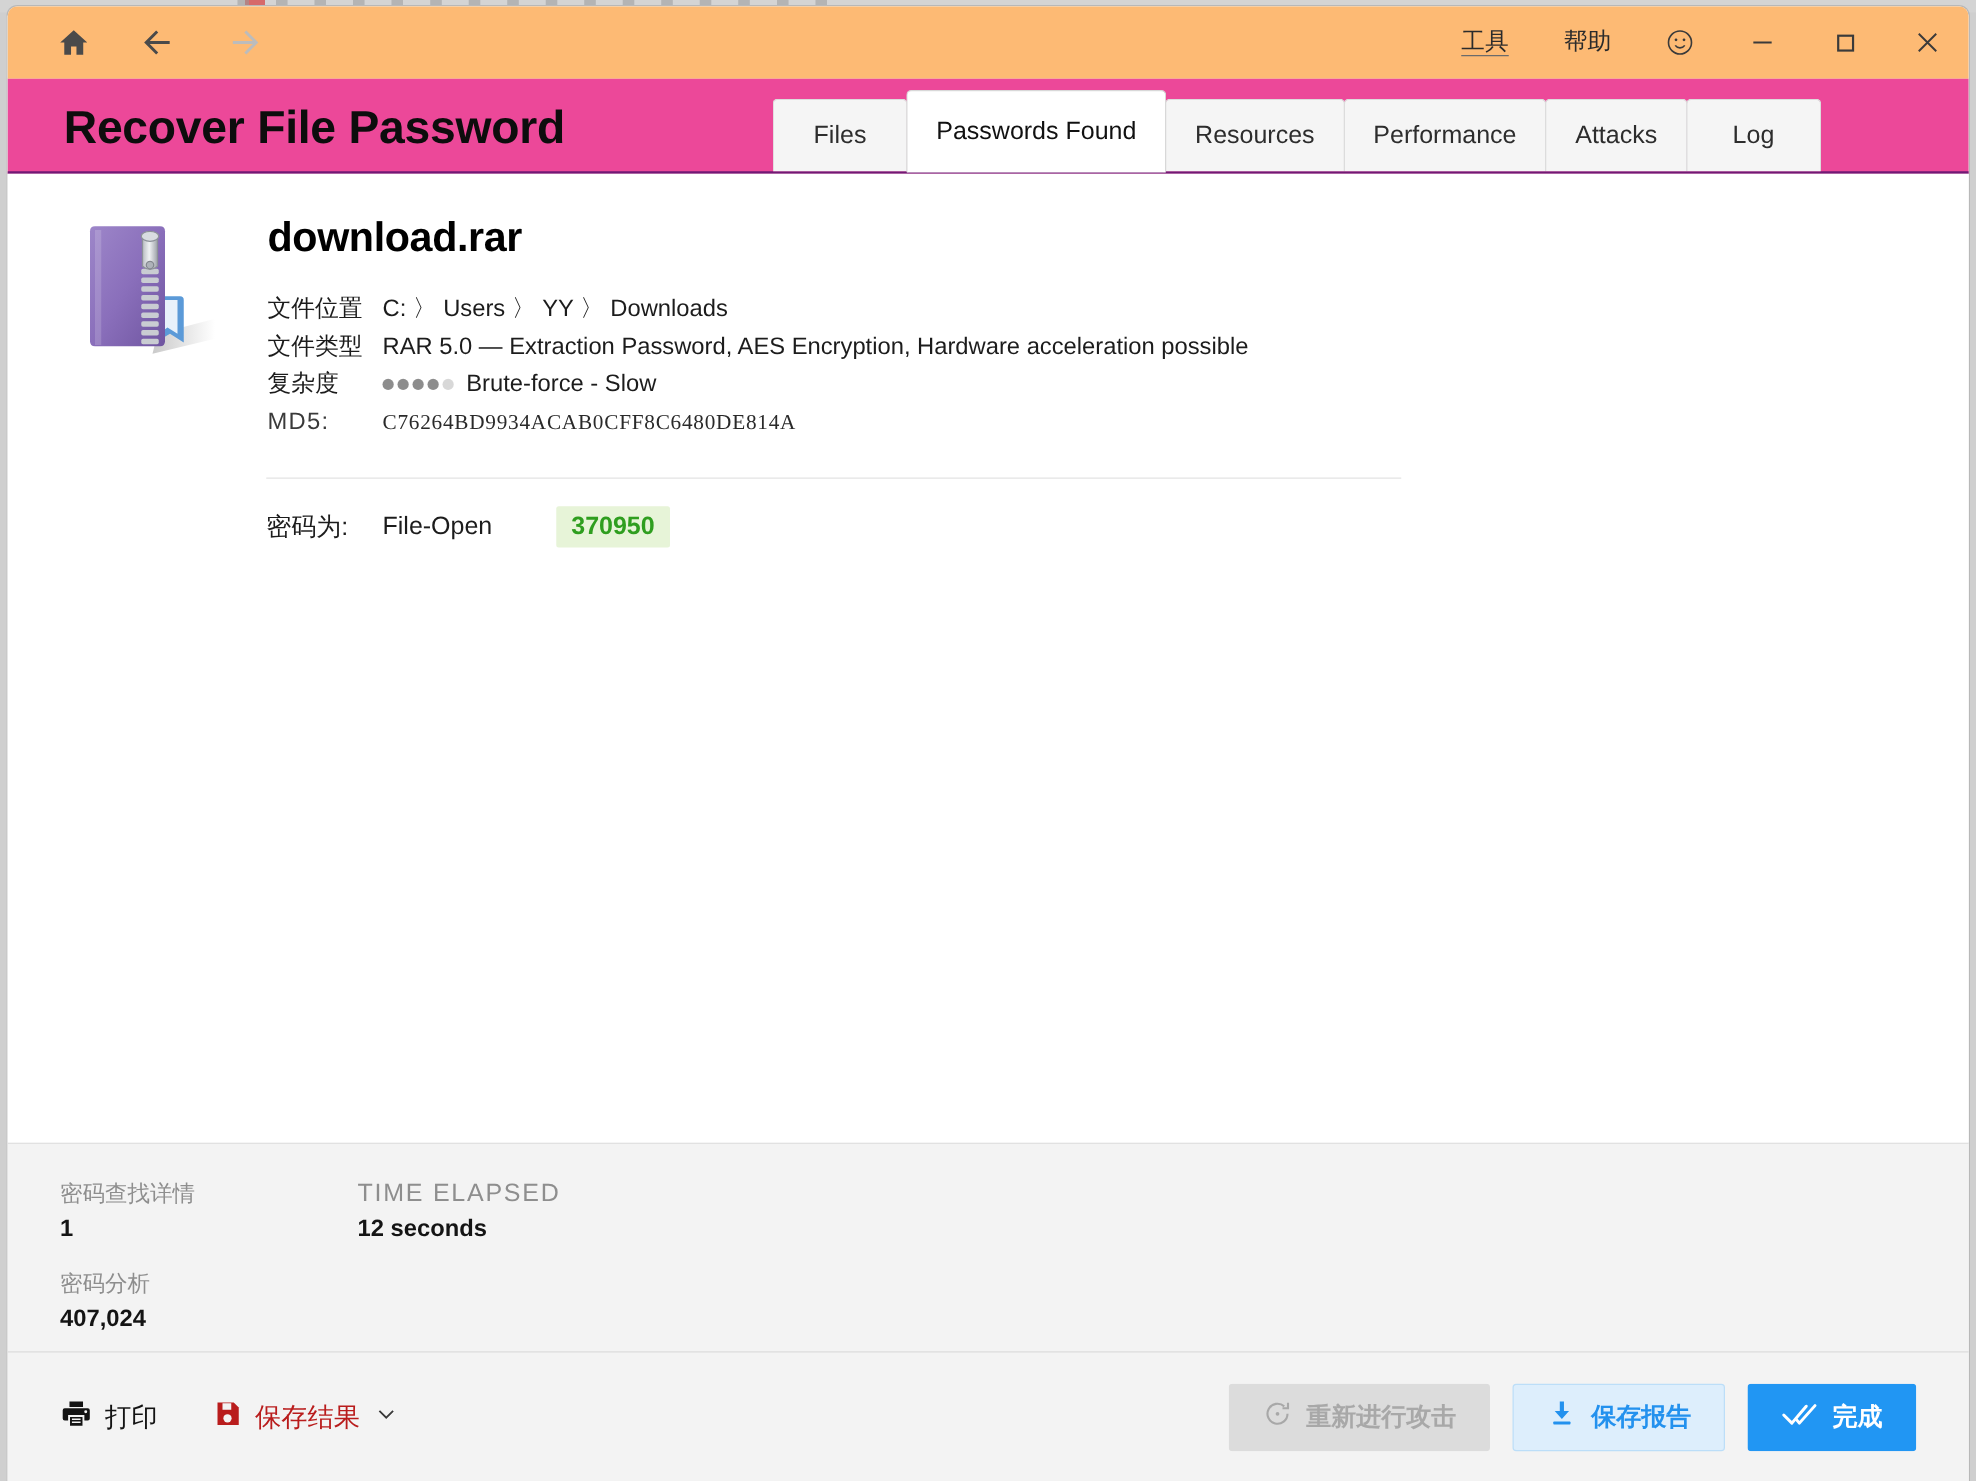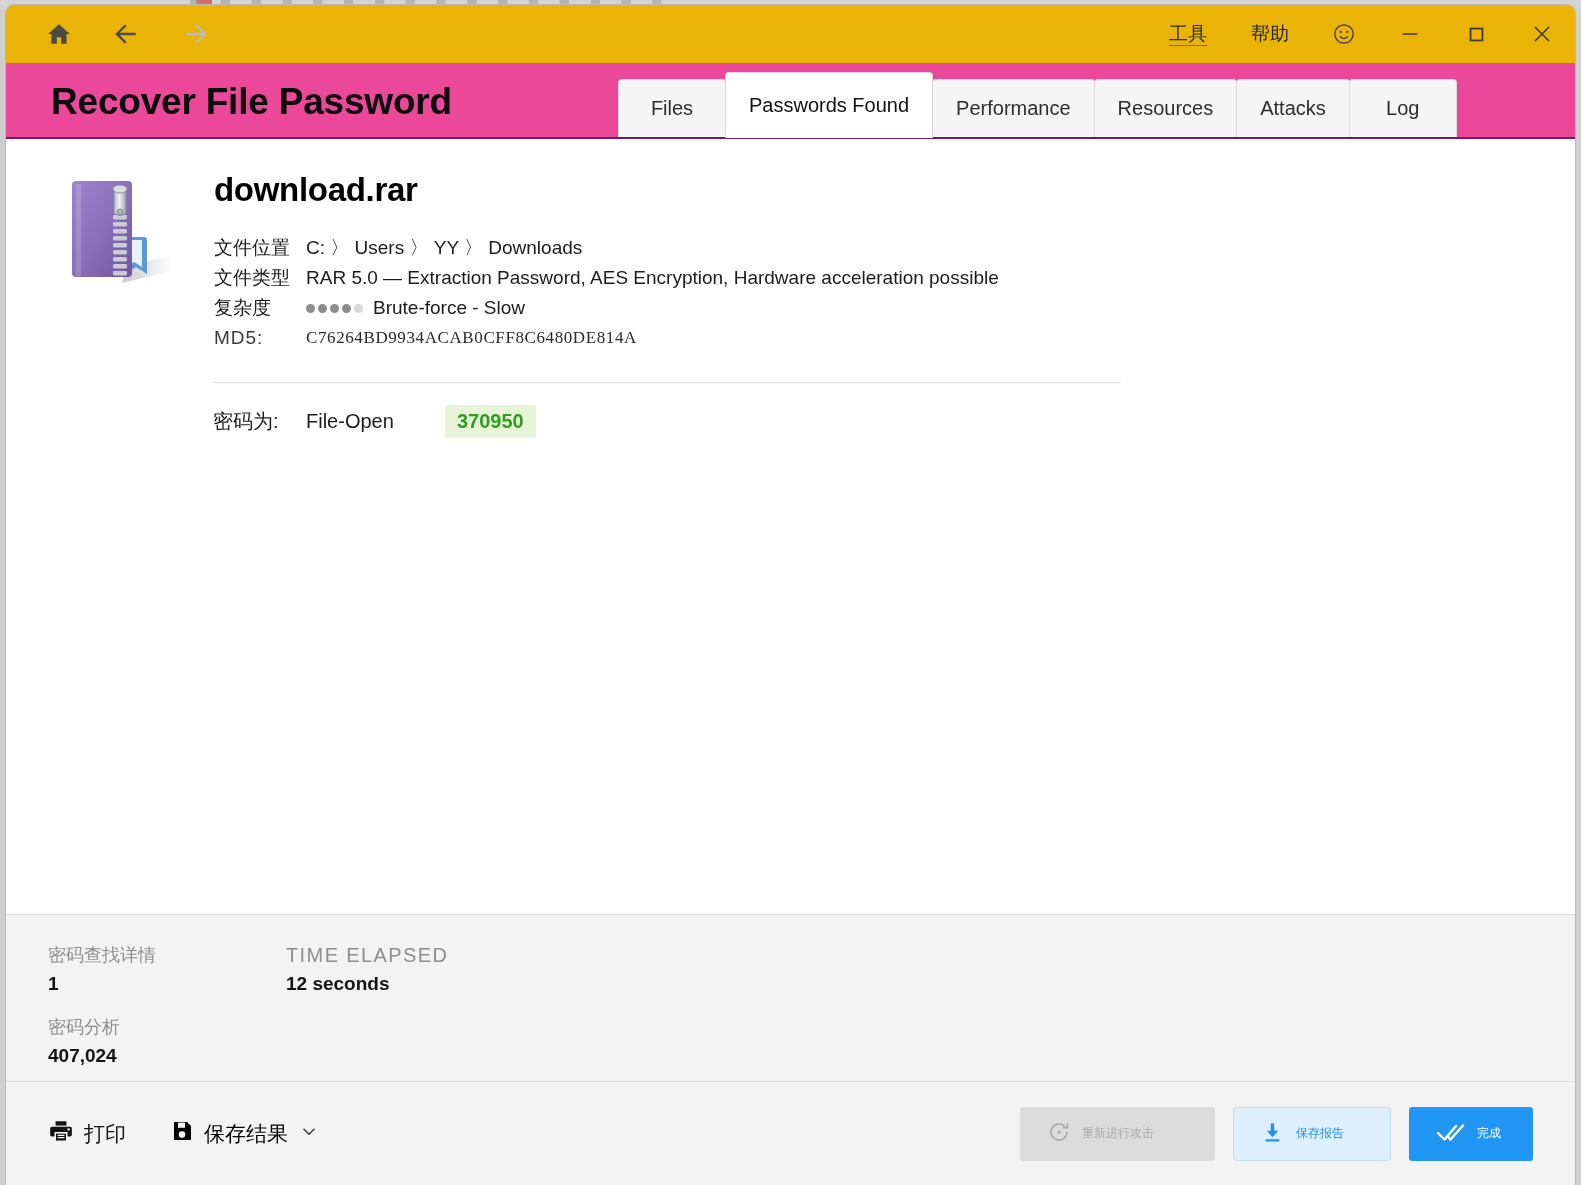--- a/index.html
+++ b/index.html
@@ -30,21 +30,21 @@
     border: 1px solid #b8b8b8;
     border-bottom: none;
     border-top-left-radius: 9px;
     border-top-right-radius: 9px;
     overflow: hidden;
     display: flex; flex-direction: column;
   }
 
   
   #titlebar {
-    height: 58px; background: #eab308;
+    height: 58px; background: #fdba74;
     display: flex; align-items: center; flex: 0 0 auto;
     position: relative;
   }
   .nav-icons { display: flex; align-items: center; padding-left: 32px; gap: 26px; }
   .icon-btn {
     width: 42px; height: 42px; display: flex; align-items: center; justify-content: center;
     cursor: pointer; color: #4a4a4a;
   }
   .icon-btn.disabled { color: #bcbcbc; cursor: default; }
   .titlebar-right {
@@ -133,25 +133,25 @@
   
   #actionbar {
     flex: 0 0 auto; background: #f3f3f3; border-top: 1px solid #dcdcdc;
     height: 104px; display: flex; align-items: center; padding: 0 42px;
   }
   .left-actions { display: flex; align-items: center; gap: 44px; text-align: center; }
   .text-action {
     display: flex; align-items: center; gap: 10px; font-size: 21px;
     color: #131313; cursor: pointer;
   }
-  .text-action.disabled { color: #000000; cursor: default; }
+  .text-action.disabled { color: #b91c1c; cursor: default; }
   .right-actions { margin-left: auto; display: flex; align-items: center; gap: 18px; }
   .btn {
-    height: 54px; display: flex; align-items: center; 
-    gap: 11px; font-size: 12px; font-weight: normal; border-radius: 3px;
+    height: 54px; display: flex; align-items: center; justify-content: center;
+    gap: 11px; font-size: 20px; font-weight: bold; border-radius: 3px;
     cursor: pointer; padding: 0 26px; border: 1px solid transparent;
   }
   .btn.grey { background: #dcdcdc; color: #a8a8a8; cursor: default; min-width: 195px; }
   .btn.light { background: #ddeefc; color: #2391ee; border-color: #bcdef8; min-width: 158px; }
   .btn.primary { background: #2196f3; color: #ffffff; min-width: 124px; }
 </style>
 </head>
 <body>
 
 <div id="bg-strip">
@@ -207,22 +207,22 @@
         </svg>
       </div>
     </div>
   </div>
 
   <div id="headerrow">
     <div id="apptitle">Recover File Password</div>
     <div id="tabs">
       <div class="tab">Files</div>
       <div class="tab active">Passwords Found</div>
+      <div class="tab">Resources</div>
       <div class="tab">Performance</div>
-      <div class="tab">Resources</div>
       <div class="tab">Attacks</div>
       <div class="tab">Log</div>
     </div>
   </div>
 
   <div id="content">
     <div id="filehead">
 
       <div id="fileicon">
         <svg width="138" height="128" viewBox="0 0 138 128" aria-hidden="true">

